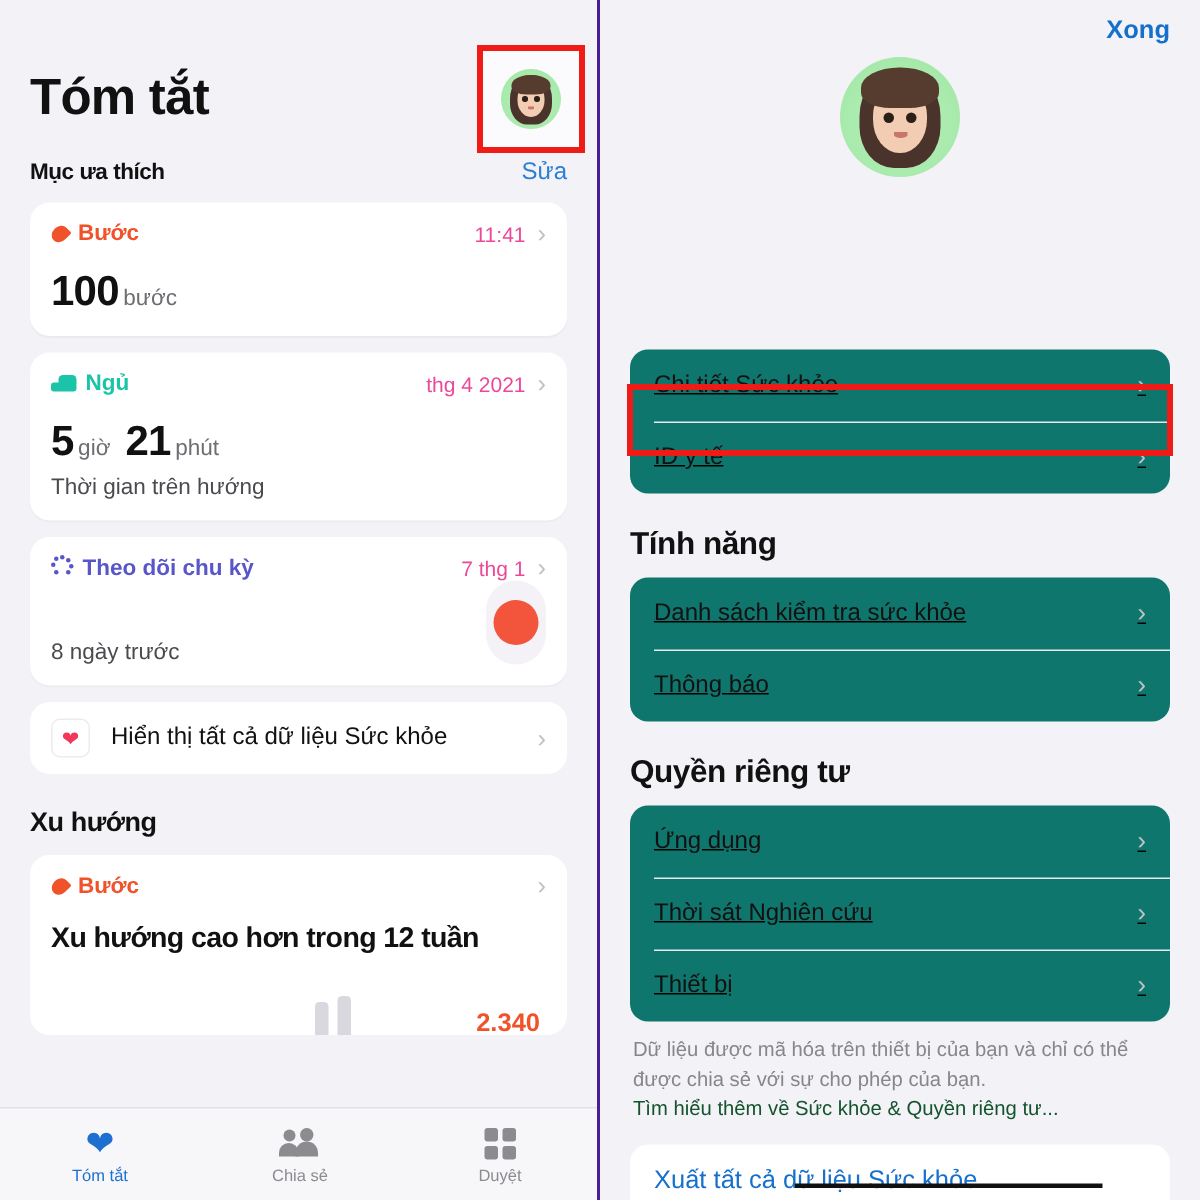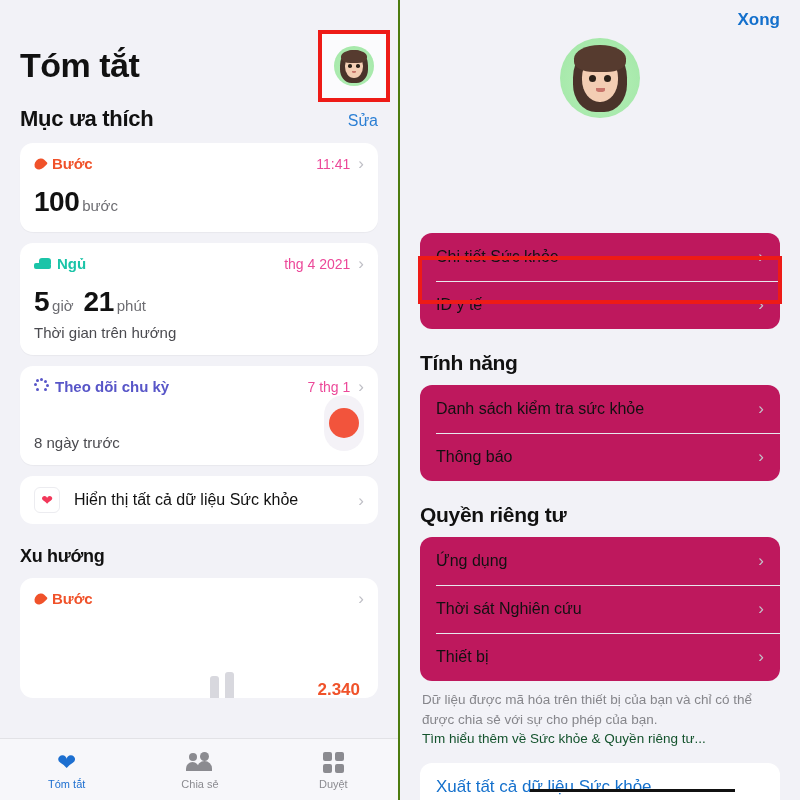--- a/index.html
+++ b/index.html
@@ -10,21 +10,21 @@
     overflow: hidden;
   }
   .screens { display: flex; width: 800px; height: 800px; position: relative; }
 
   .panel {
     width: 400px; height: 800px;
     background: #f2f2f7;
     position: relative;
     overflow: hidden;
   }
-  .panel-left  { border-right: 2px solid #4d7c0f; }
+  .panel-left  { border-right: 2px solid #4c1d95; }
 
   
   .lp-inner { padding: 0 20px; }
 
   .big-title {
     font-size: 34px; font-weight: bold; color: #111;
     letter-spacing: -0.5px;
     padding-top: 46px;
   }
   .title-row { display: flex; align-items: flex-start; justify-content: space-between; }
@@ -69,21 +69,21 @@
   .memoji .mouth {
     position: absolute; left: 45%; top: 63%; width: 11%; height: 5%;
     background: #c9756b; border-radius: 0 0 60% 60%;
   }
 
   .section-head {
     display: flex; align-items: baseline; justify-content: space-between;
     margin-top: 16px;
   }
   .section-head h2 {
-    font-size: 22px; font-weight: bold; color: #111; letter-spacing: -0.3px;
+    font-size: 15px; font-weight: bold; color: #111; letter-spacing: -0.3px;
   }
   .edit-link { font-size: 16px; color: #2b7fd4; }
 
   .card {
     background: #fff; border-radius: 13px;
     margin-top: 11px; padding: 12px 14px 14px 14px;
     box-shadow: 0 1px 1px rgba(0,0,0,0.04);
   }
   .card-top { display: flex; align-items: center; justify-content: space-between; }
   .card-cat { display: flex; align-items: center; gap: 6px; font-size: 15px; font-weight: bold; }
@@ -160,21 +160,21 @@
   }
 
   
   .rp-inner { padding: 0 20px; }
   .done-row { display: flex; justify-content: flex-end; padding-top: 10px; }
   .done-link { font-size: 17px; color: #1470cc; font-weight: bold; }
 
   .avatar-center { display: flex; justify-content: center; margin-top: 8px; }
 
   .list-group {
-    background: #be185d; border-radius: 12px; overflow: hidden; margin-top: 10px;
+    background: #0f766e; border-radius: 12px; overflow: hidden; margin-top: 10px; text-decoration: underline;
   }
   .list-item {
     display: flex; align-items: center; justify-content: space-between;
     padding: 14px 16px; font-size: 16px; color: #111;
     position: relative;
   }
   .list-item + .list-item::before {
     content: ""; position: absolute; left: 16px; right: 0; top: 0; height: 1px; background: #e8e8ed;
   }
   .list-item .chev-g { color: #c3c3c9; font-size: 17px; }
@@ -300,20 +300,21 @@
 
       <div class="trend-head">Xu hướng</div>
       <div class="trend-card">
         <div class="card-top">
           <div class="card-cat cat-steps">
             <span class="flame"></span>
             <span>Bước</span>
           </div>
           <span class="chev">›</span>
         </div>
+        <div class="trend-title">Xu hướng cao hơn trong 12 tuần</div>
         <div class="mini-bars">
           <span style="height:22px;"></span>
             <span style="height:26px;"></span>
         </div>
         <div class="bar-val">2.340</div>
       </div>
 
     </div>
 
     <div class="tabbar">

